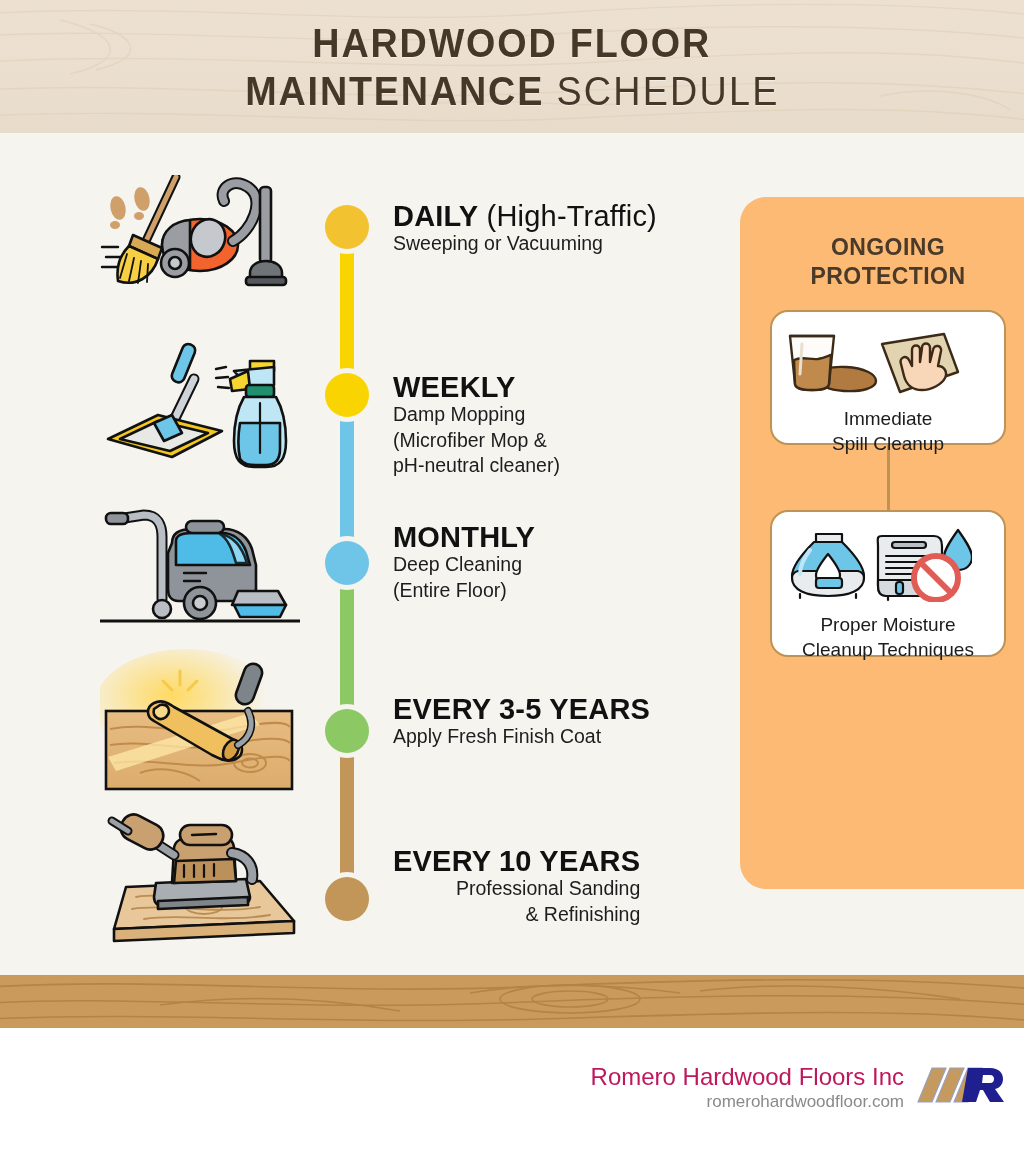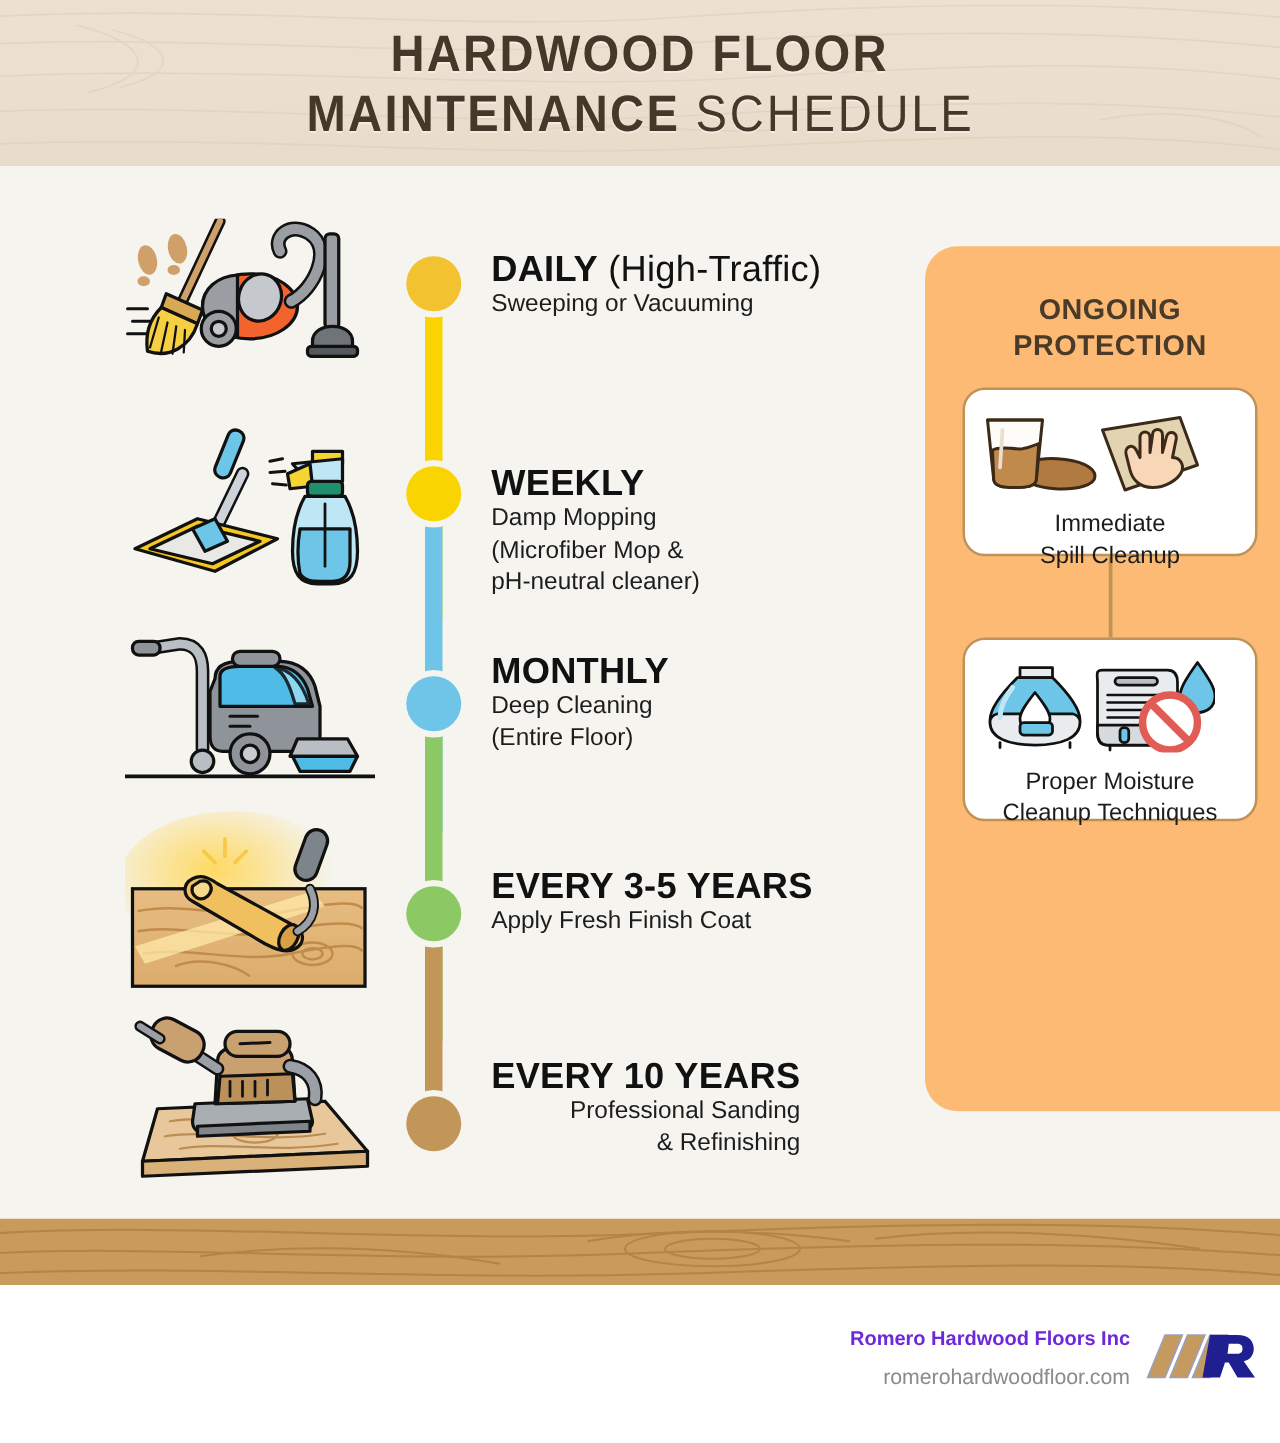--- a/index.html
+++ b/index.html
@@ -89,21 +89,21 @@
     background:#c99a5c;overflow:hidden;
   }
   .wood svg{position:absolute;left:0;top:0;}
 
   
   .footer{
     position:absolute;left:0;top:1028px;width:1024px;height:126px;background:#ffffff;
   }
   .brand-name{
     position:absolute;right:120px;top:1063px;
-    font-size:16px;font-weight:bold;color:#6d28d9;text-align:right;white-space:nowrap;
+    font-size:24px;font-weight:normal;color:#be185d;text-align:right;white-space:nowrap;
   }
   .brand-url{
     position:absolute;right:120px;top:1092px;
     font-size:17px;font-weight:400;color:#8a8a8a;text-align:right;white-space:nowrap;
   }
   .brand-logo{position:absolute;right:20px;top:1062px;}
 </style>
 </head>
 <body>
 

